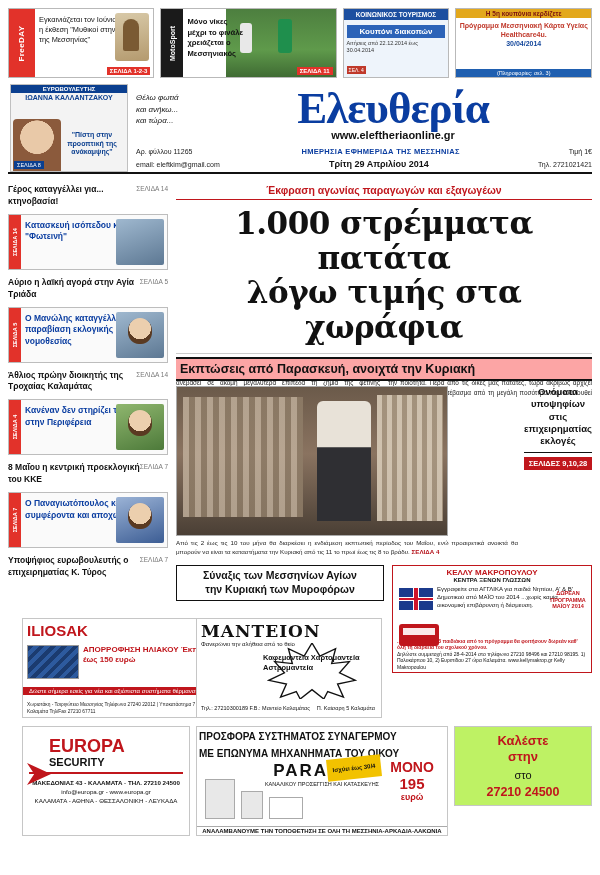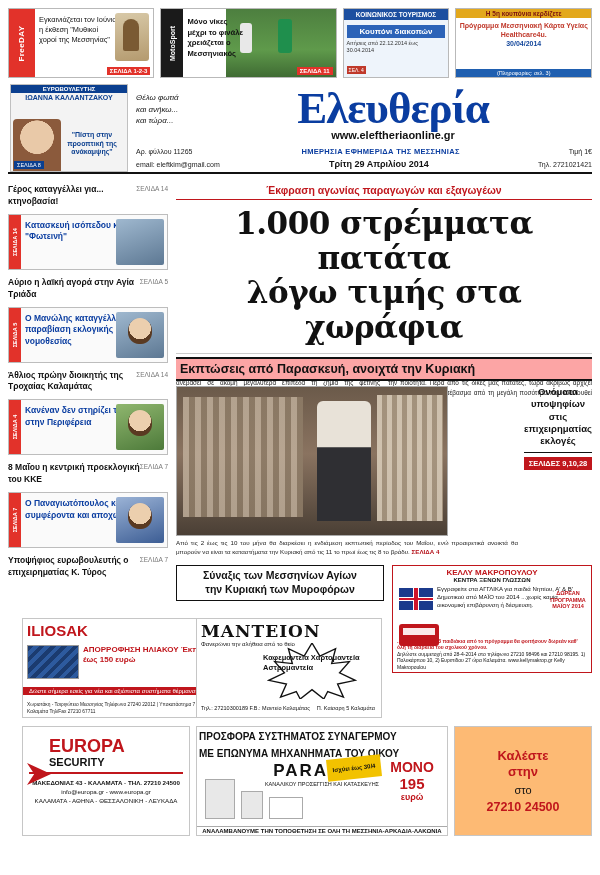--- a/index.html
+++ b/index.html
@@ -395,41 +395,41 @@
   }
   .ad-paradox .mono .big { font-size:14px;}
   .ad-paradox .mono .num { font-size:15px;}
   .ad-paradox .mono .eur { font-size:9px;}
   .ad-paradox .foot {
     position:absolute; left:0; right:0; bottom:0; background:#fff; border-top:1px solid #aaa;
     font-size:6px; font-weight:bold; text-align:center; padding:1px 0; color:#111;
   }
 
   .ad-call {
-    position:absolute; left:454px; top:726px; right:8px; height:110px;
-    border:1px solid #c6c6c6; background:#fdba74; overflow:hidden;
+    position:absolute; left:454px; top:726px; right:8px; height:80px;
+    border:1px solid #c6c6c6; background:#bef264; overflow:hidden;
     display:flex; flex-direction:column; align-items:center; justify-content:center;
     text-align:center;
   }
   .ad-call .l1 { font-size:13px; font-weight:bold; color:#c0161c; line-height:1.25;}
   .ad-call .l2 { font-size:11px; color:#111; margin-top:4px;}
   .ad-call .tel { font-size:12.5px; font-weight:bold; color:#c0161c; margin-top:4px;}
 </style>
 </head>
 <body>
 
 <div class="page">
 
   <div class="promo-strip">
 
     <div class="promo promo-1">
       <div class="freeday">
         <span>FreeDAY</span>
       </div>
-      <div class="txt">Εγκαινιάζεται τον Ιούνιο η έκθεση "Μυθικοί χοροί της Μεσσηνίας"</div>
+      <div class="txt">Εγκαινιάζεται τον Ιούνιο η έκθεση "Μυθικοί στην της Μεσσηνίας"</div>
       <div class="fig"></div>
       <div class="badge-page">ΣΕΛΙΔΑ 1-2-3</div>
     </div>
 
     <div class="promo promo-2">
       <div class="photo"></div>
       <div class="moto">
         <span>MotoSport</span>
       </div>
       <div class="txt">Μόνο νίκες μέχρι το φινάλε χρειάζεται ο Μεσσηνιακός</div>

